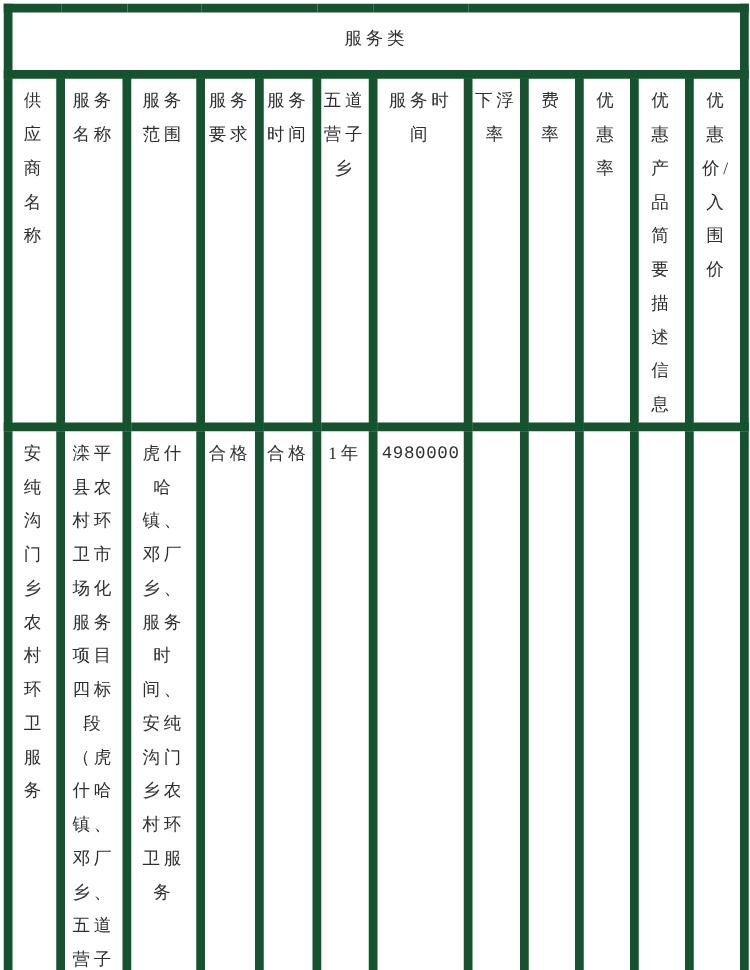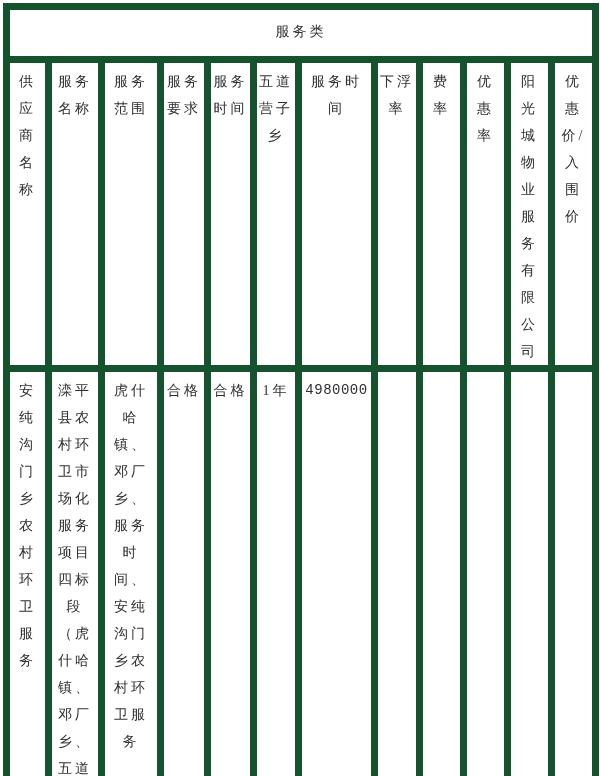--- a/index.html
+++ b/index.html
@@ -63,21 +63,21 @@
       <th>供应商名称</th>
       <th>服务名称</th>
       <th>服务范围</th>
       <th>服务要求</th>
       <th>服务时间</th>
       <th>五道营子乡</th>
       <th>服务时间</th>
       <th>下浮率</th>
       <th>费率</th>
       <th>优惠率</th>
-      <th>阳光城物业服务有限公司</th>
+      <th>优惠产品简要描述信息</th>
       <th>优惠价/入围价</th>
     </tr>
   </thead>
   <tbody>
     <tr class="data-row">
       <td>安纯沟门乡农村环卫服务</td>
       <td>滦平县农村环卫市场化服务项目四标段（虎什哈镇、邓厂乡、五道营子乡、服务范围）</td>
       <td>虎什哈镇、邓厂乡、服务时间、安纯沟门乡农村环卫服务</td>
       <td>合格</td>
       <td>合格</td>

